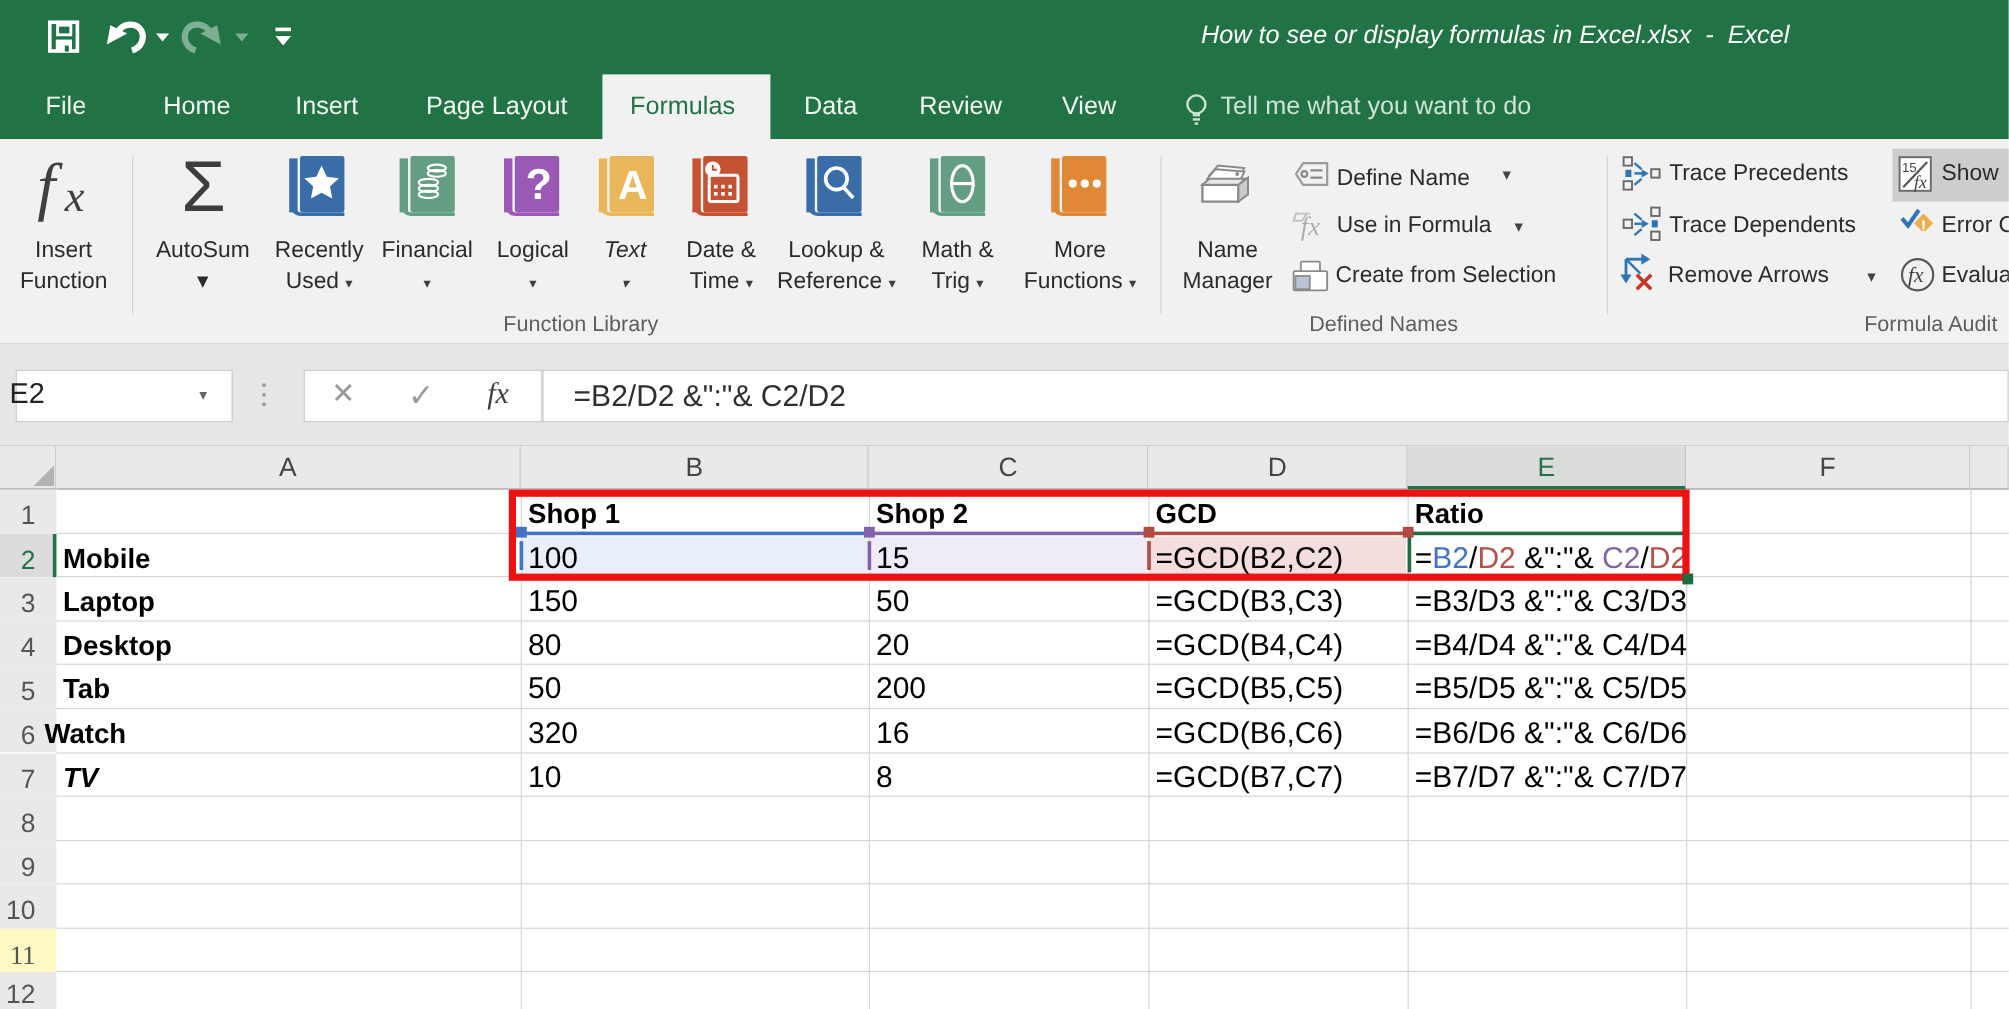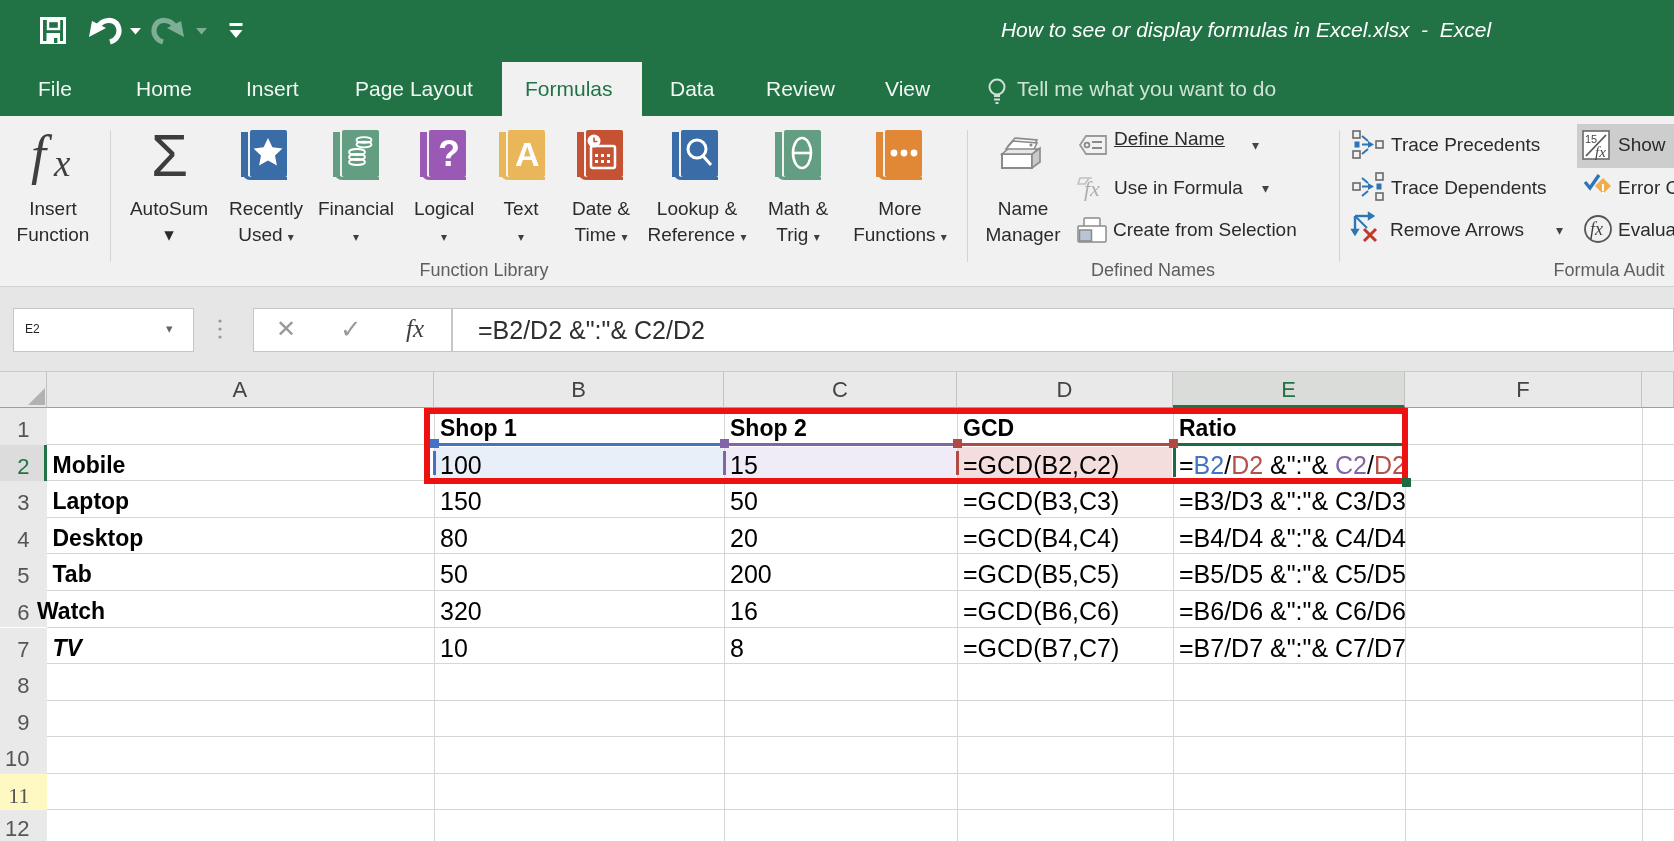--- a/index.html
+++ b/index.html
@@ -102,21 +102,21 @@
  <path d="M2 44 q1 6 8 6 h36 v-3 h-36 q-3 0 -4 -3 z" fill="#9a59b5"></path>
  <text x="18" y="36" font-size="36" font-weight="bold" fill="#ffffff" font-family="Liberation Sans">?</text>
 </svg>
 <div class="biglabel" style="left:354px;top:196px;width:180px;">Logical<br><small>▾</small></div>
 <svg style="left:499px;top:130px;" width="46" height="52" viewBox="0 0 46 52">
  <rect x="0" y="2" width="7" height="45" fill="#e9b75a"></rect>
  <rect x="9" y="0" width="37" height="47" rx="2" fill="#e9b75a"></rect>
  <path d="M2 44 q1 6 8 6 h36 v-3 h-36 q-3 0 -4 -3 z" fill="#e9b75a"></path>
  <text x="16" y="36" font-size="34" font-weight="bold" fill="#ffffff" font-family="Liberation Sans">A</text>
 </svg>
-<div class="biglabel" style="left:431px;top:196px;width:180px;">Text<br><small>▾</small></div>
+<div class="biglabel" style="left:431px;top:196px;width:180px;font-style:italic;">Text<br><small>▾</small></div>
 <svg style="left:577px;top:130px;" width="46" height="52" viewBox="0 0 46 52">
  <rect x="0" y="2" width="7" height="45" fill="#c65234"></rect>
  <rect x="9" y="0" width="37" height="47" rx="2" fill="#c65234"></rect>
  <path d="M2 44 q1 6 8 6 h36 v-3 h-36 q-3 0 -4 -3 z" fill="#c65234"></path>
  <g fill="#ffffff">
         <circle cx="17" cy="11" r="6.5"></circle>
  <rect x="14" y="16" width="24" height="22" rx="2" fill="none" stroke="#ffffff" stroke-width="2.5"></rect>
  <g>
   <rect x="18" y="24" width="3" height="3"></rect>
           <rect x="24" y="24" width="3" height="3"></rect>
@@ -175,21 +175,21 @@
  </g>
 </svg>
 <div class="biglabel" style="left:933px;top:196px;width:180px;">Name<br>Manager</div>
 <svg style="left:1078px;top:134px;" width="30" height="22" viewBox="0 0 30 22">
  <g fill="none" stroke="#8a8a8a" stroke-width="1.8">
   <path d="M8 2 h20 v18 h-20 l-6 -9 z" stroke="#9a9a9a"></path>
   <circle cx="9" cy="11" r="2.4"></circle>
   <path d="M14 8 h10 M14 14 h10" stroke-width="2"></path>
  </g>
 </svg>
-<span class="menuitem " style="left:1114px;top:128px;text-decoration:underline;">Define Name</span>
+<span class="menuitem " style="left:1114px;top:138px;">Define Name</span>
 <span style="left:1252px;top:137px;font-size:14px;color:#444;">▾</span>
 <svg style="left:1078px;top:176px;" width="30" height="24" viewBox="0 0 30 24">
  <g opacity="0.55">
  <path d="M2 2 h12 l-3 -0 l-4 6 l-7 0 z" fill="none" stroke="#9a9a9a" stroke-width="1.6"></path>
  <text x="6" y="20" font-family="Liberation Serif,serif" font-style="italic" font-size="22" fill="#777">fx</text>
  </g>
 </svg>
 <span class="menuitem gray" style="left:1114px;top:177px;">Use in Formula</span>
 <span style="left:1262px;top:180px;font-size:14px;color:#444;">▾</span>
 <svg style="left:1076px;top:216px;" width="32" height="28" viewBox="0 0 32 28">
@@ -261,21 +261,21 @@
 </svg>
 <span class="menuitem " style="left:1618px;top:177px;">Error C</span>
 <svg style="left:1583px;top:214px;" width="30" height="30" viewBox="0 0 30 30">
  <circle cx="15" cy="15" r="13" fill="none" stroke="#565656" stroke-width="1.8"></circle>
  <text x="7" y="21" font-family="Liberation Serif,serif" font-style="italic" font-size="18" fill="#3f3f3f">fx</text>
 </svg>
 <span class="menuitem " style="left:1618px;top:219px;">Evalua</span>
 <div class="grouplabel" style="left:1509px;width:200px;">Formula Audit</div>
 <div style="left:0;top:287px;width:1674px;height:85px;background:#e6e6e6;"></div>
 <div class="fbox" style="left:13px;width:181px;"></div>
-<span style="left:25px;top:308px;line-height:42px;font-size:12px;color:#222;">E2</span>
+<span style="left:8px;top:308px;line-height:42px;font-size:24px;color:#222;">E2</span>
 <span style="left:166px;top:308px;line-height:42px;font-size:13px;color:#666;">▾</span>
 <svg style="left:217px;top:318px;" width="6" height="26" viewBox="0 0 6 26">
  <g fill="#999">
         <circle cx="3" cy="3" r="1.6"></circle>
         <circle cx="3" cy="11" r="1.6"></circle>
         <circle cx="3" cy="19" r="1.6"></circle>
       </g>
 </svg>
 <div class="fbox" style="left:253px;width:199px;"></div>
 <span style="left:276px;top:308px;line-height:42px;font-size:24px;color:#9a9a9a;">✕</span>

